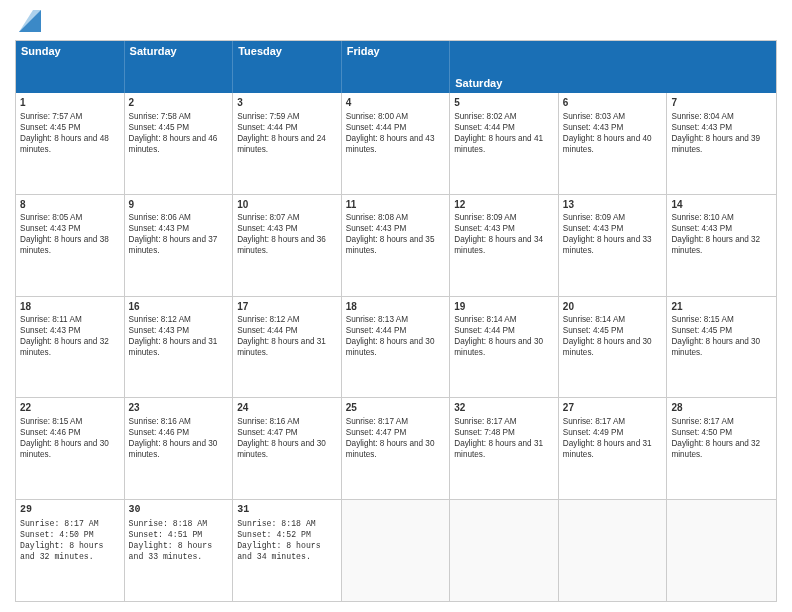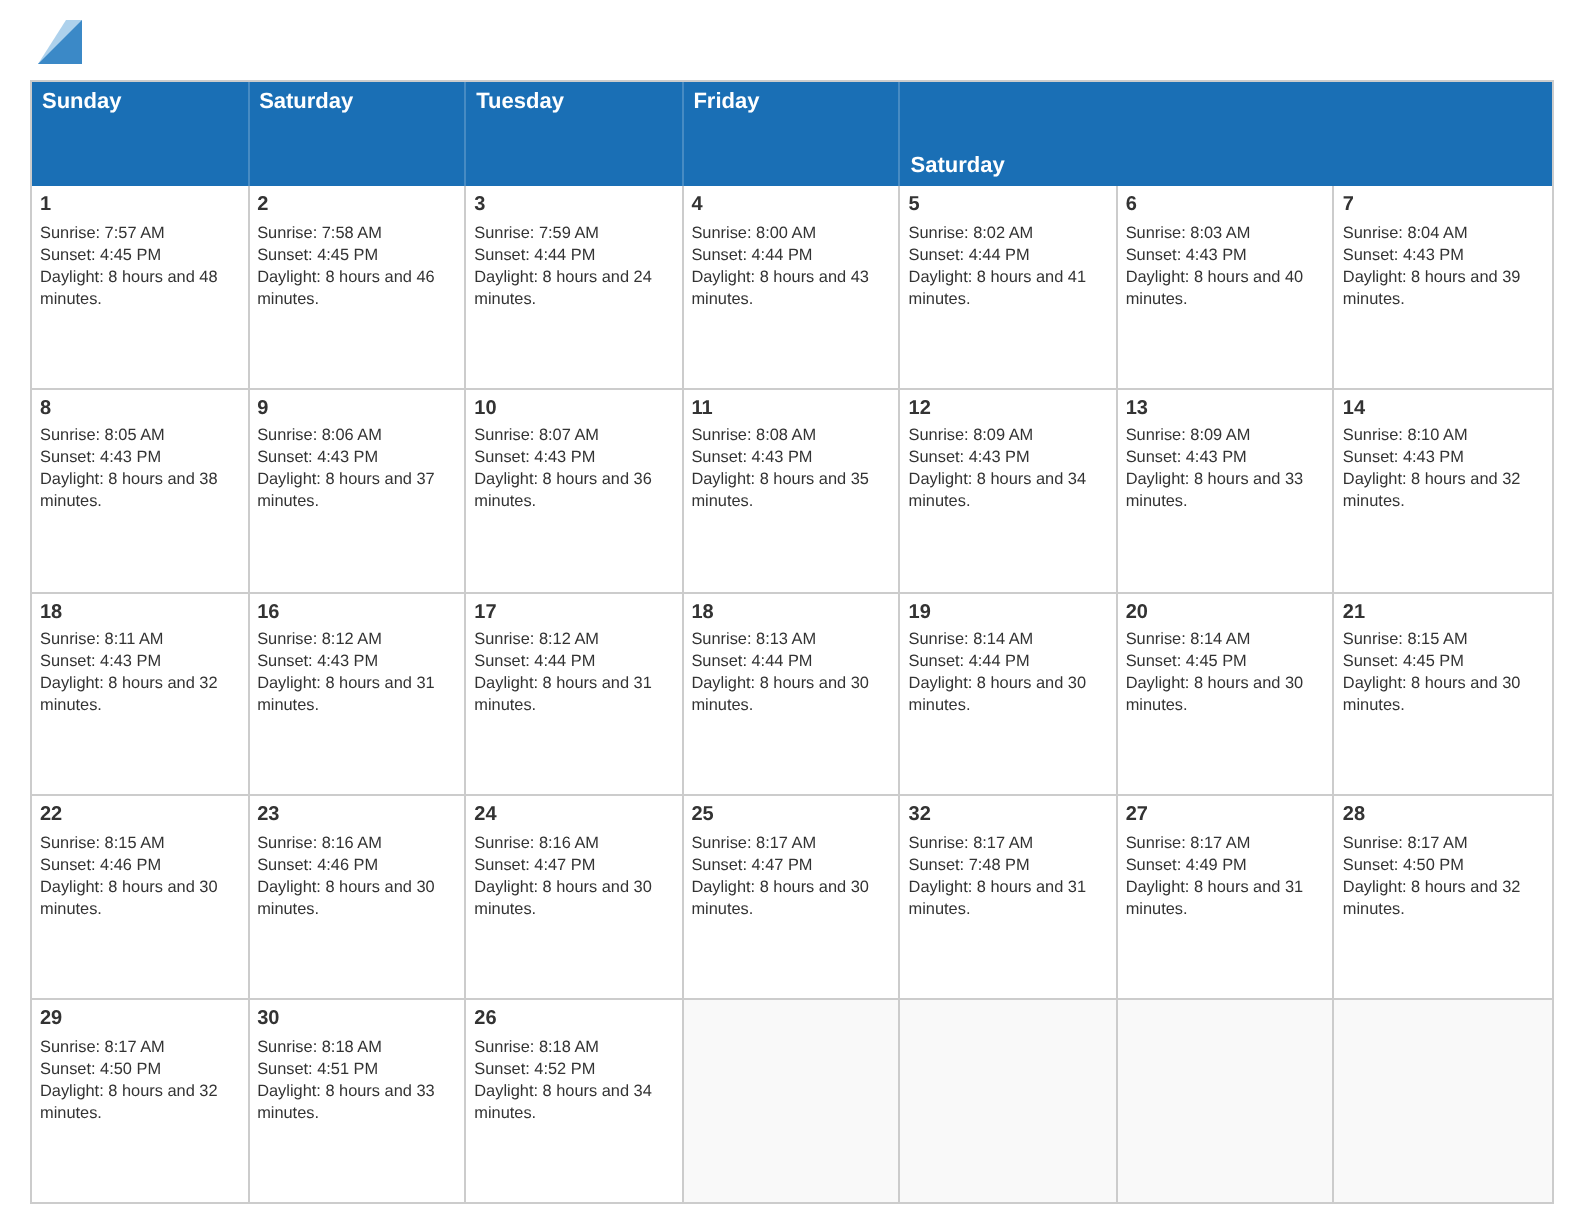--- a/index.html
+++ b/index.html
@@ -86,21 +86,21 @@
       display: flex;
       flex-direction: column;
       flex: 1;
     }
     .cal-row {
       display: grid;
       grid-template-columns: repeat(7, 1fr);
       flex: 1;
       border-bottom: 1px solid #ccc;
     }
-    .cal-row:last-child { border-bottom: none; }
+    .cal-row:last-child { border-bottom: none; font-family: Liberation Mono, monospace; }
     .cal-cell {
       border-right: 1px solid #ccc;
       padding: 3px 4px;
       font-size: 8.2px;
       color: #333;
       vertical-align: top;
       background: #fff;
       line-height: 1.35;
     }
     .cal-cell:last-child { border-right: none; }
@@ -174,21 +174,21 @@
           <div class="cal-cell"><span class="day-number">23</span><span>Sunrise: 8:16 AM</span><br><span>Sunset: 4:46 PM</span><br><span>Daylight: 8 hours and 30 minutes.</span></div>
           <div class="cal-cell"><span class="day-number">24</span><span>Sunrise: 8:16 AM</span><br><span>Sunset: 4:47 PM</span><br><span>Daylight: 8 hours and 30 minutes.</span></div>
           <div class="cal-cell"><span class="day-number">25</span><span>Sunrise: 8:17 AM</span><br><span>Sunset: 4:47 PM</span><br><span>Daylight: 8 hours and 30 minutes.</span></div>
           <div class="cal-cell"><span class="day-number">32</span><span>Sunrise: 8:17 AM</span><br><span>Sunset: 7:48 PM</span><br><span>Daylight: 8 hours and 31 minutes.</span></div>
           <div class="cal-cell"><span class="day-number">27</span><span>Sunrise: 8:17 AM</span><br><span>Sunset: 4:49 PM</span><br><span>Daylight: 8 hours and 31 minutes.</span></div>
           <div class="cal-cell"><span class="day-number">28</span><span>Sunrise: 8:17 AM</span><br><span>Sunset: 4:50 PM</span><br><span>Daylight: 8 hours and 32 minutes.</span></div>
         </div>
         <div class="cal-row">
           <div class="cal-cell"><span class="day-number">29</span><span>Sunrise: 8:17 AM</span><br><span>Sunset: 4:50 PM</span><br><span>Daylight: 8 hours and 32 minutes.</span></div>
           <div class="cal-cell"><span class="day-number">30</span><span>Sunrise: 8:18 AM</span><br><span>Sunset: 4:51 PM</span><br><span>Daylight: 8 hours and 33 minutes.</span></div>
-          <div class="cal-cell"><span class="day-number">26</span><span>Sunrise: 8:18 AM</span><br><span>Sunset: 4:52 PM</span><br><span>Daylight: 8 hours and 34 minutes.</span></div>
+          <div class="cal-cell"><span class="day-number">31</span><span>Sunrise: 8:18 AM</span><br><span>Sunset: 4:52 PM</span><br><span>Daylight: 8 hours and 34 minutes.</span></div>
           <div class="cal-cell empty"></div>
           <div class="cal-cell empty"></div>
           <div class="cal-cell empty"></div>
           <div class="cal-cell empty"></div>
         </div>
       </div>
   </div>
 </div>
 
 </body></html>

